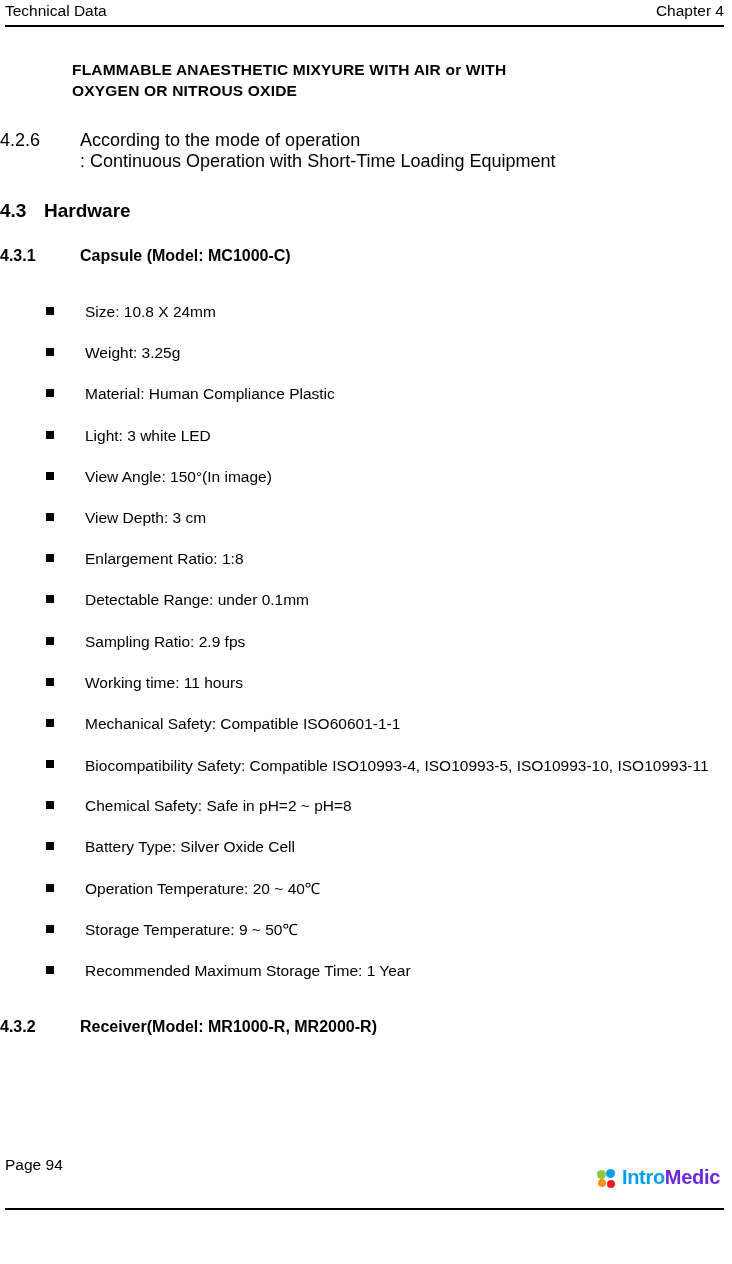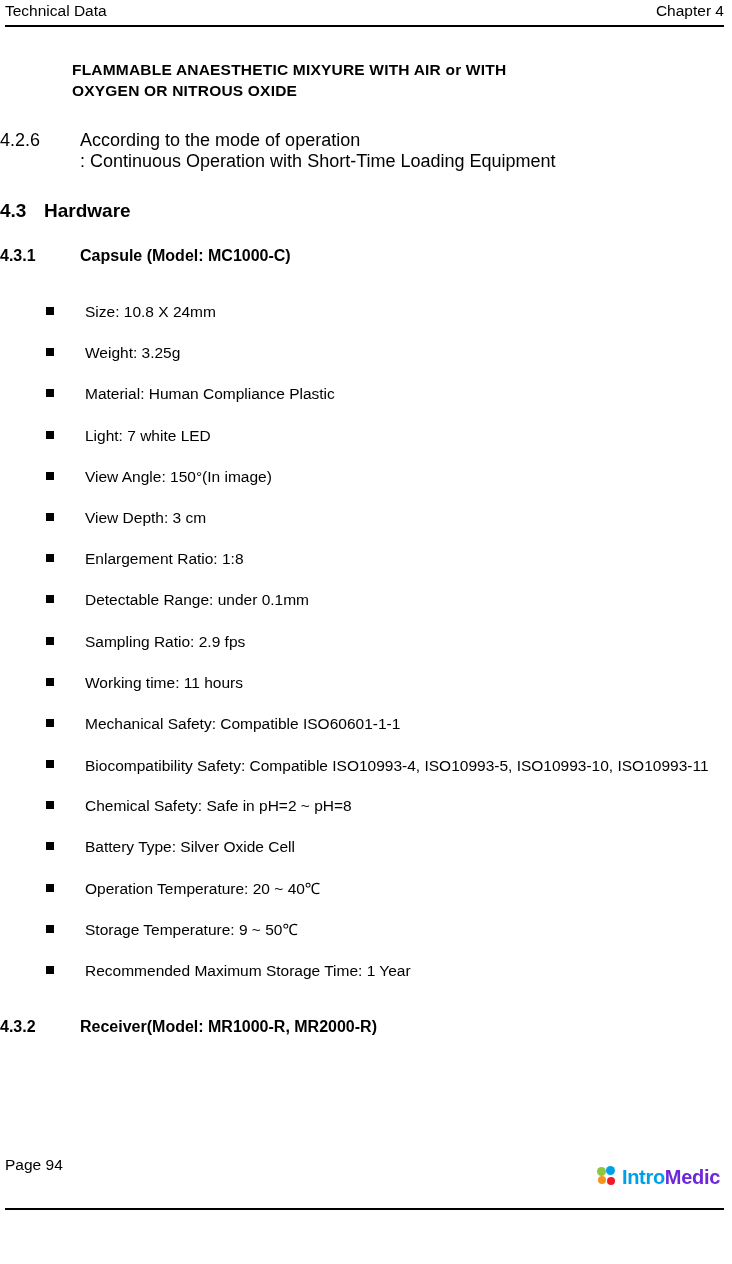--- a/index.html
+++ b/index.html
@@ -169,21 +169,21 @@
     display: flex;
     justify-content: space-between;
     align-items: flex-start;
   }
   .footer-page {
     font-size: 15.5px;
     padding-top: 2px;
   }
   .logo {
     display: flex;
-    align-items: flex-start;
+    align-items: flex-end;
     padding-top: 12px;
     padding-right: 4px;
   }
   .logo-mark {
     position: relative;
     width: 22px;
     height: 20px;
     margin-right: 3px;
   }
   .logo-mark span {
@@ -256,21 +256,21 @@
       <li>
           <span class="sq"></span>
           <span class="txt">Weight: 3.25g</span>
         </li>
       <li>
           <span class="sq"></span>
           <span class="txt">Material: Human Compliance Plastic</span>
         </li>
       <li>
           <span class="sq"></span>
-          <span class="txt">Light: 7 white LED</span>
+          <span class="txt">Light: 3 white LED</span>
         </li>
       <li>
           <span class="sq"></span>
           <span class="txt">View Angle: 150°(In image)</span>
         </li>
       <li>
           <span class="sq"></span>
           <span class="txt">View Depth: 3 cm</span>
         </li>
       <li>

